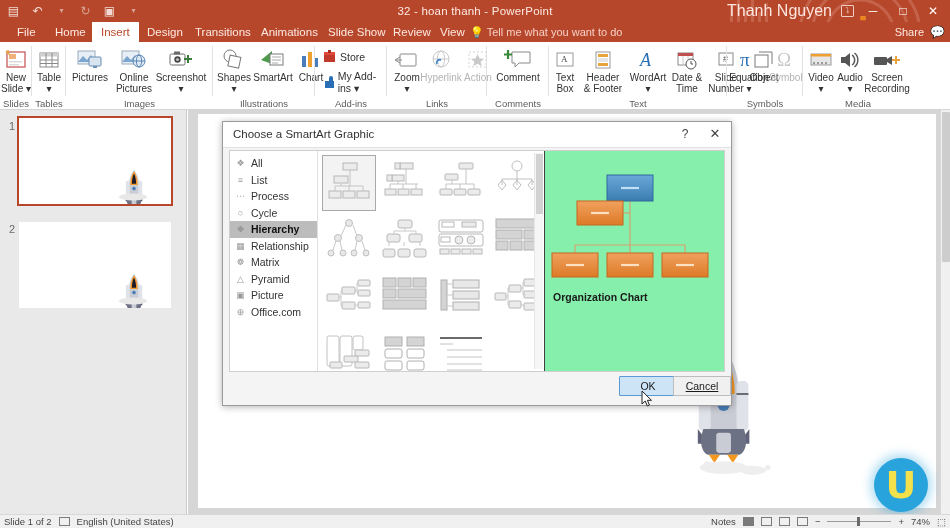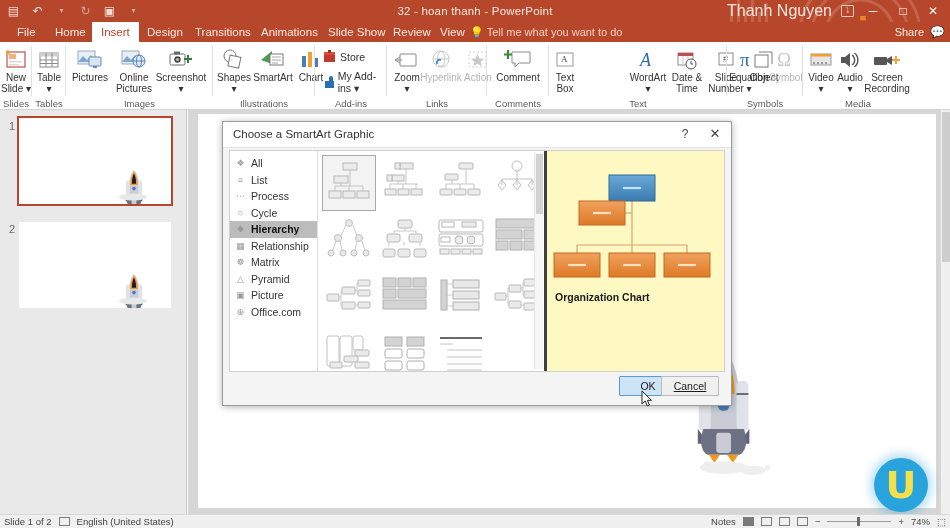--- a/index.html
+++ b/index.html
@@ -132,32 +132,32 @@
   .cat.sel{ background:#bcbcbc; color:#111; font-weight:bold; }
   .cat .cic{ width:11px; height:11px; color:#9a9a9a; display:flex; align-items:center; justify-content:center; font-size:9px;}
 
   .gallery{ flex:1; position:relative; padding:4px 0 0 4px; overflow:hidden; }
   .gal-grid{ display:grid; grid-template-columns:repeat(4,54px); grid-auto-rows:56px; gap:2px 2px; }
   .gcell{ border:1px solid transparent; display:flex; align-items:center; justify-content:center; }
   .gcell.sel{ border:1px solid #a9a9a9; background:#f3f3f3; }
   .gal-scroll{ position:absolute; right:1px; top:2px; bottom:2px; width:9px; background:#f6f6f6; border-left:1px solid #e6e6e6;}
   .gal-sthumb{ position:absolute; left:1px; top:1px; width:7px; height:60px; background:#d2d2d2; }
 
-  .preview{ width:180px; border-left:3px solid #404040; position:relative; background:#fef9c3; }
+  .preview{ width:180px; border-left:1px solid #404040; position:relative; background:#86efac; }
   .pv-art{ position:absolute; left:0; top:6px; width:180px; height:130px; }
   .pv-name{ position:absolute; left:8px; top:140px; font-size:10.5px; font-weight:bold; color:#1a1a1a;}
   .pv-descbox{ position:absolute; left:6px; top:152px; right:6px; bottom:5px; border:1px solid #e4e4e4; padding:4px 5px;}
   .pv-desc{ font-size:9.5px; line-height:12.5px; color:#6d6d6d; }
 
   .dlg-ok, .dlg-cancel{
     position:absolute; top:254px; width:58px; height:20px; font-size:10.5px;
     display:flex; align-items:center; justify-content:center; border-radius:1px;
   }
   .dlg-ok{ left:396px; background:#cde4f7; border:1px solid #5a9ad4; color:#1a1a1a; }
-  .dlg-cancel{ left:438px; background:#f0f0f0; border:1px solid #bcbcbc; color:#1a1a1a;text-decoration:underline; }
+  .dlg-cancel{ left:450px; background:#f0f0f0; border:1px solid #bcbcbc; color:#1a1a1a;text-decoration:underline; }
 
   .cursor{ position:absolute; left:641px; top:390px; width:12px; height:18px; pointer-events:none; }
 </style>
 </head>
 <body>
 
 <div class="titlebar">
   <div class="qat">
     <span class="qi">▤</span>
     <span class="qi">↶</span>
@@ -403,20 +403,33 @@
   <div class="grp" style="left:549px;width:178px">
     <div class="btn" style="left:0;width:32px">
       <span class="ic">
         <svg width="22" height="20">
             <rect x="3" y="3" width="16" height="13" fill="#fff" stroke="#9a9a9a"></rect>
             <text x="7" y="12" font-family="Liberation Serif" font-size="9" fill="#444">A</text>
           </svg>
       </span>
       <span class="lbl">Text
 Box</span>
+    </div>
+    <div class="btn" style="left:30px;width:48px">
+      <span class="ic">
+        <svg width="22" height="20">
+            <rect x="4" y="2" width="14" height="16" fill="#fff" stroke="#9a9a9a"></rect>
+            <rect x="6" y="4" width="10" height="3" fill="#e8a33d"></rect>
+            <rect x="6" y="13" width="10" height="3" fill="#e8a33d"></rect>
+            <line x1="6" y1="9" x2="16" y2="9" stroke="#ccc"></line>
+            <line x1="6" y1="11" x2="16" y2="11" stroke="#ccc"></line>
+          </svg>
+      </span>
+      <span class="lbl">Header
+&amp; Footer</span>
     </div>
     <div class="btn" style="left:78px;width:42px">
       <span class="ic">
         <svg width="22" height="20">
             <text x="3" y="16" font-family="Liberation Serif" font-size="18" font-style="italic" fill="#2a6fb5">A</text>
           </svg>
       </span>
       <span class="lbl">WordArt
 ▾</span>
     </div>

